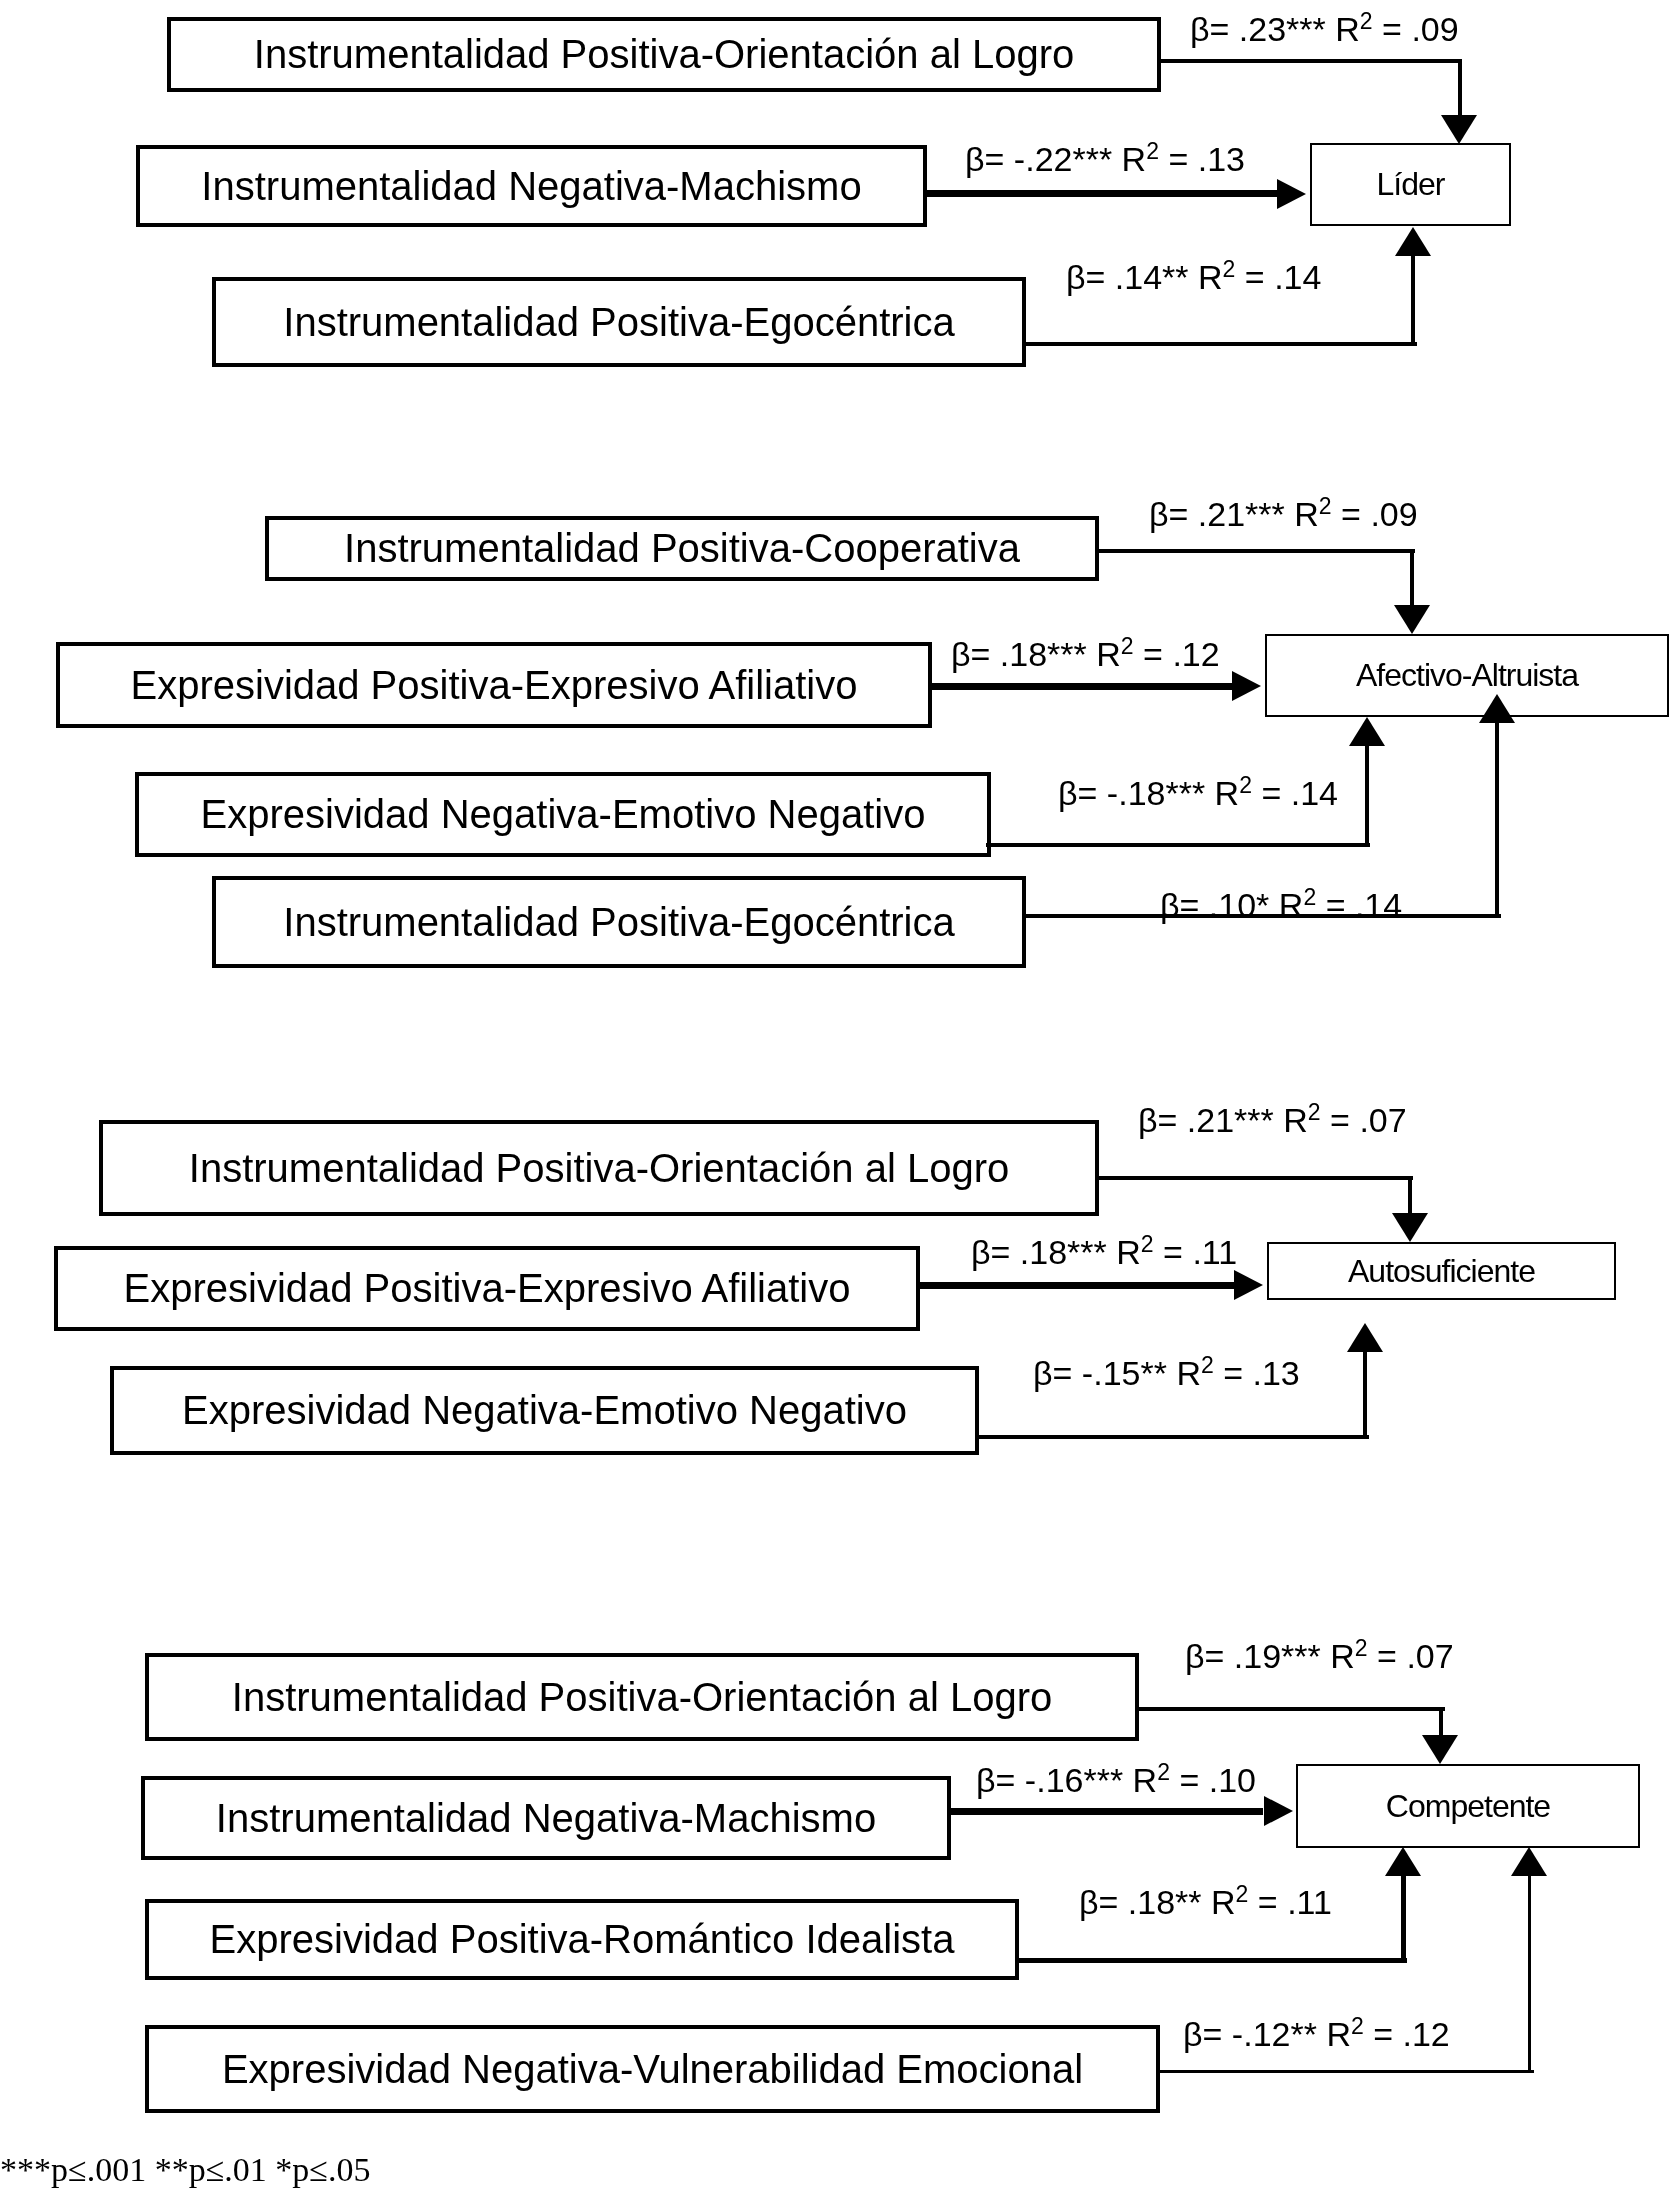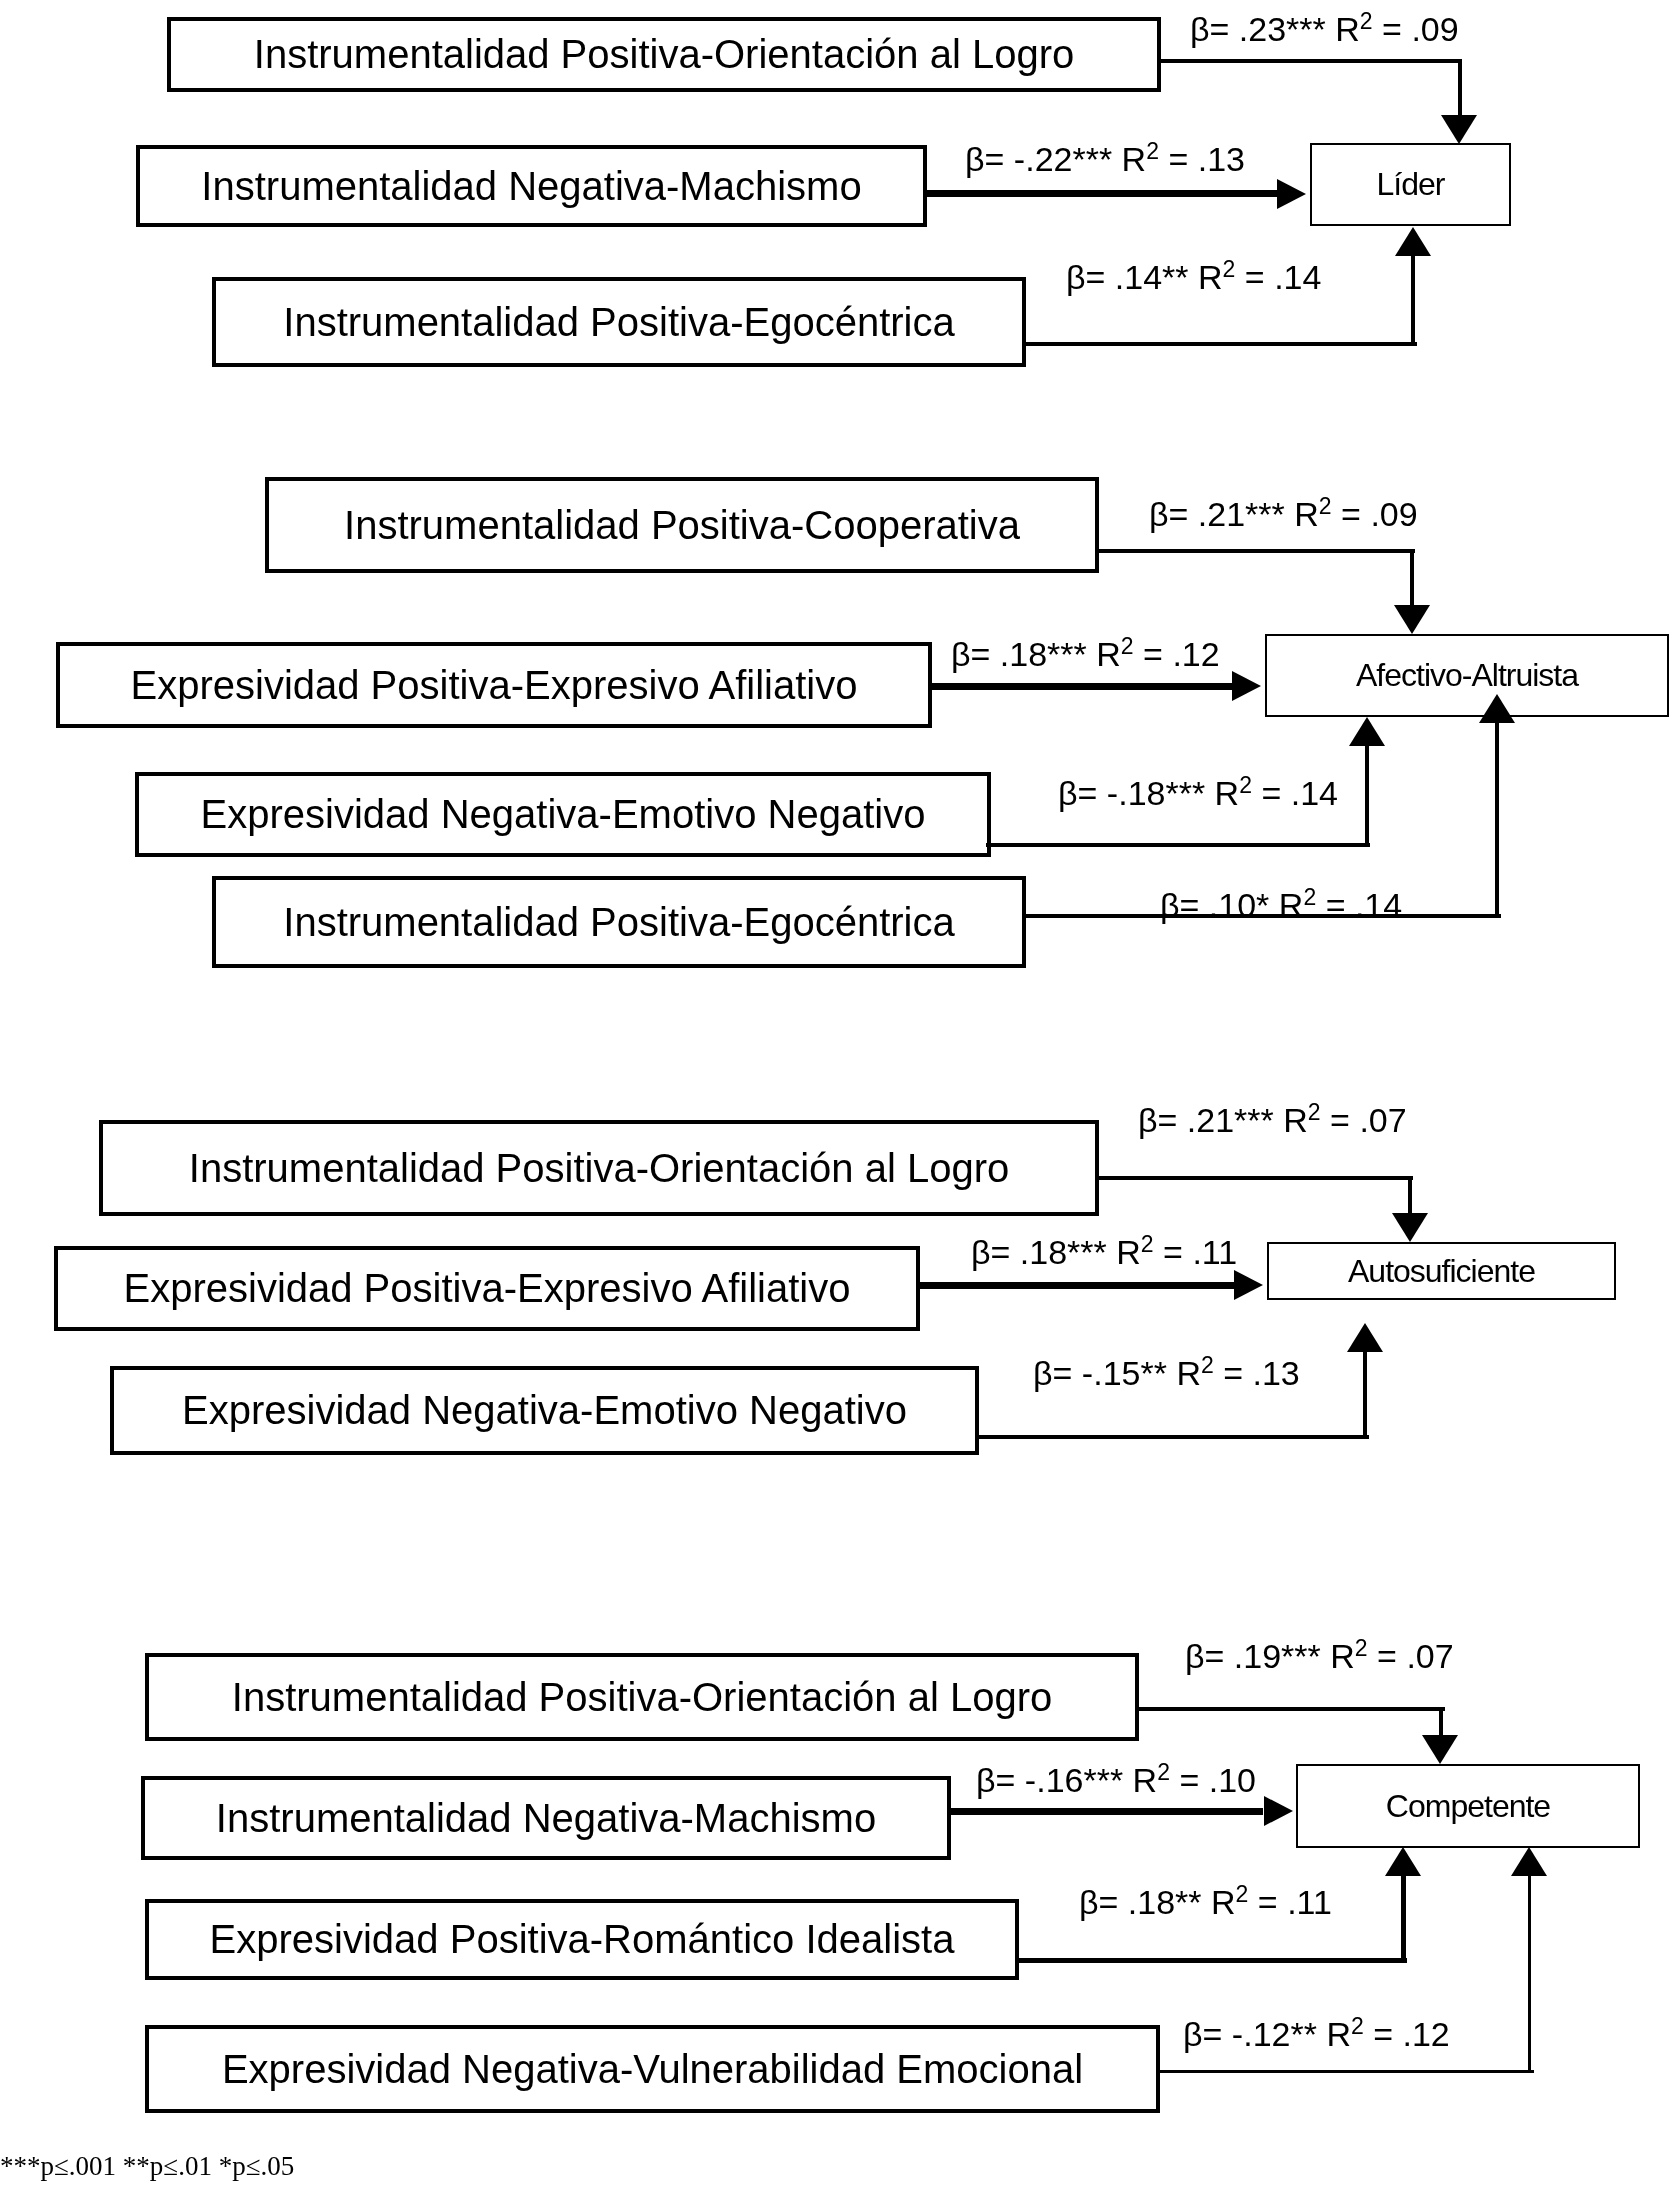--- a/index.html
+++ b/index.html
@@ -11,21 +11,21 @@
   .tbox{position:absolute;border:2.9px solid #000;background:#fff;box-sizing:border-box;
         display:flex;align-items:center;justify-content:center;
         font-size:32px;white-space:nowrap;letter-spacing:-1px;}
   .plabel{position:absolute;font-size:34px;line-height:1.25;white-space:nowrap;}
   .plabel sup{font-size:23px;line-height:0;}
   .ln{position:absolute;background:#000;}
   .head{position:absolute;width:0;height:0;}
   .head.down{border-left:18px solid transparent;border-right:18px solid transparent;border-top:29px solid #000;}
   .head.up{border-left:18px solid transparent;border-right:18px solid transparent;border-bottom:29px solid #000;}
   .head.right{border-top:15.3px solid transparent;border-bottom:15.3px solid transparent;border-left:29px solid #000;}
-  .footnote{position:absolute;left:0;top:2151px;font-family:"Liberation Serif",serif;font-size:27px;}
+  .footnote{position:absolute;left:0;top:2151px;font-family:"Liberation Serif",serif;font-size:34px;}
 </style>
 </head>
 <body>
 
 <div class="stage">
 
   <div class="pbox" style="left:167px;top:17px;width:994px;height:75px;">
     <span>Instrumentalidad Positiva-Orientación al Logro</span>
   </div>
   <div class="pbox" style="left:136px;top:145px;width:791px;height:82px;">
@@ -58,21 +58,21 @@
   <div class="ln" style="left:1458px;top:59px;width:3.8px;height:57px;"></div>
   <div class="head down" style="left:1441px;top:115px;"></div>
 
   <div class="ln" style="left:923px;top:190px;width:354px;height:6.7px;"></div>
   <div class="head right" style="left:1277px;top:179px;"></div>
 
   <div class="ln" style="left:1023px;top:342px;width:394px;height:3.8px;"></div>
   <div class="ln" style="left:1411px;top:253px;width:3.8px;height:93px;"></div>
   <div class="head up" style="left:1395px;top:227px;"></div>
 
-  <div class="pbox" style="left:265px;top:477px;width:834px;height:96px;">
+  <div class="pbox" style="left:265px;top:516px;width:834px;height:65px;">
     <span>Instrumentalidad Positiva-Cooperativa</span>
   </div>
   <div class="pbox" style="left:56px;top:642px;width:876px;height:86px;">
     <span>Expresividad Positiva-Expresivo Afiliativo</span>
   </div>
   <div class="pbox" style="left:135px;top:772px;width:856px;height:85px;">
     <span>Expresividad Negativa-Emotivo Negativo</span>
   </div>
   <div class="pbox" style="left:212px;top:876px;width:814px;height:92px;">
     <span>Instrumentalidad Positiva-Egocéntrica</span>

